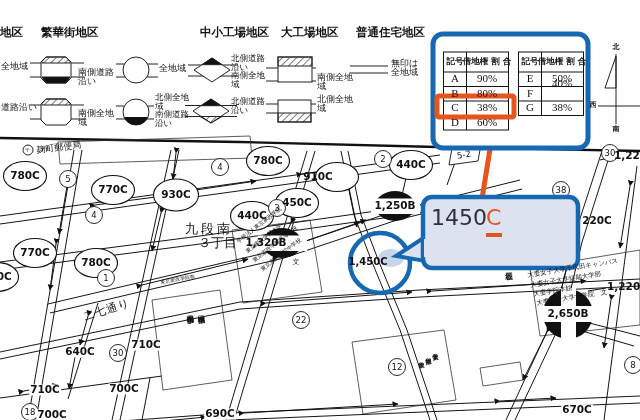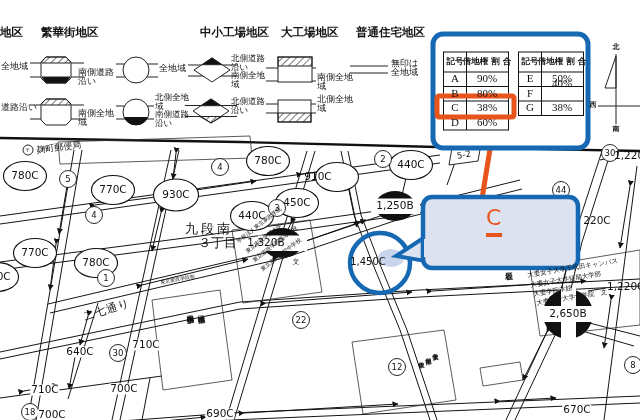--- a/index.html
+++ b/index.html
@@ -1,21 +1,21 @@
 <!DOCTYPE html>
 <html><head>
 <meta charset="utf-8">
 <style>
   html,body{margin:0;padding:0;background:#fff;}
   #stage{position:relative;width:640px;height:420px;overflow:hidden;background:#fff;
          font-family:"DejaVu Sans",sans-serif;}
   #stage svg{position:absolute;left:0;top:0;}
   .t{position:absolute;color:#111;white-space:pre-line;line-height:1.05;}
   .c{transform:translate(-50%,-50%);white-space:nowrap;text-align:center;}
-  .v{font-size:10.5px;font-weight:400;}
+  .v{font-size:10.5px;font-weight:700;}
   .vbg{background:#fff;padding:0 1px;}
   .blk{font-size:8.5px;font-weight:500;}
   .ttl{font-size:11.5px;font-weight:700;}
   .lg{font-size:9px;}
   .lgs{font-size:8.5px;line-height:1.0;}
   .th{font-size:8.5px;font-weight:700;text-align:center;line-height:1.15;}
   .tc{font-family:"Liberation Serif","DejaVu Serif",serif;font-size:11px;}
   .vert{writing-mode:vertical-rl;text-orientation:upright;white-space:nowrap;}
   .rot{transform-origin:0 0;white-space:nowrap;}
   .cmp{font-size:7px;font-weight:700;}
@@ -276,20 +276,21 @@
 <div class="t tc c" style="left:562px;top:79px">50%</div>
 <div class="t tc c" style="left:530px;top:93.5px">F</div>
 <div class="t tc c" style="left:562px;top:84px">40%</div>
 <div class="t tc c" style="left:530px;top:108px">G</div>
 <div class="t tc c" style="left:562px;top:108px">38%</div>
 
 <div class="t cmp c" style="left:616px;top:48px">北</div>
 <div class="t cmp c" style="left:593px;top:106px">西</div>
 <div class="t cmp c" style="left:616px;top:130px">南</div>
 
+<div class="t" style="left:431px;top:206px;font-size:22px;color:#2f3038;font-weight:500">1450</div>
 <div class="t" style="left:486px;top:206px;font-size:22px;color:#e8551c;font-weight:500">C</div>
 
 <div class="t v c" style="left:25px;top:176px">780C</div>
 <div class="t v c" style="left:113px;top:190px">770C</div>
 <div class="t v c" style="left:176px;top:195px">930C</div>
 <div class="t v c" style="left:268px;top:161px">780C</div>
 <div class="t v c" style="left:411px;top:165px">440C</div>
 <div class="t v c" style="left:318px;top:177px">910C</div>
 <div class="t v c" style="left:297px;top:203px">450C</div>
 <div class="t v c" style="left:252px;top:216px">440C</div>
@@ -311,21 +312,21 @@
 <div class="t v c vbg" style="left:577px;top:410px">670C</div>
 <div class="t v c" style="left:-3px;top:277px">700C</div>
 
 <div class="t blk c" style="left:68px;top:179px">5</div>
 <div class="t blk c" style="left:220px;top:167px">4</div>
 <div class="t blk c" style="left:94px;top:215px">4</div>
 <div class="t blk c" style="left:277px;top:208px">3</div>
 <div class="t blk c" style="left:383px;top:159px">2</div>
 <div class="t blk c" style="left:106px;top:278px">1</div>
 <div class="t blk c" style="left:610px;top:153px">30</div>
-<div class="t blk c" style="left:561px;top:190px">44</div>
+<div class="t blk c" style="left:561px;top:190px">38</div>
 <div class="t blk c" style="left:118px;top:353px">30</div>
 <div class="t blk c" style="left:30px;top:412px">18</div>
 <div class="t blk c" style="left:301px;top:320px">22</div>
 <div class="t blk c" style="left:397px;top:367px">12</div>
 <div class="t blk c" style="left:633px;top:365px">8</div>
 <div class="t blk c" style="left:464px;top:155px;transform:translate(-50%,-50%) rotate(-10deg)">5-2</div>
 
 <div class="t rot" style="left:36px;top:146px;font-size:9px;transform:rotate(-7deg)">麹町郵便局</div>
 <div class="t c" style="left:28px;top:150px;font-size:6px">〒</div>
 <div class="t" style="left:185px;top:222px;font-size:13px;letter-spacing:3px">九段南</div>

